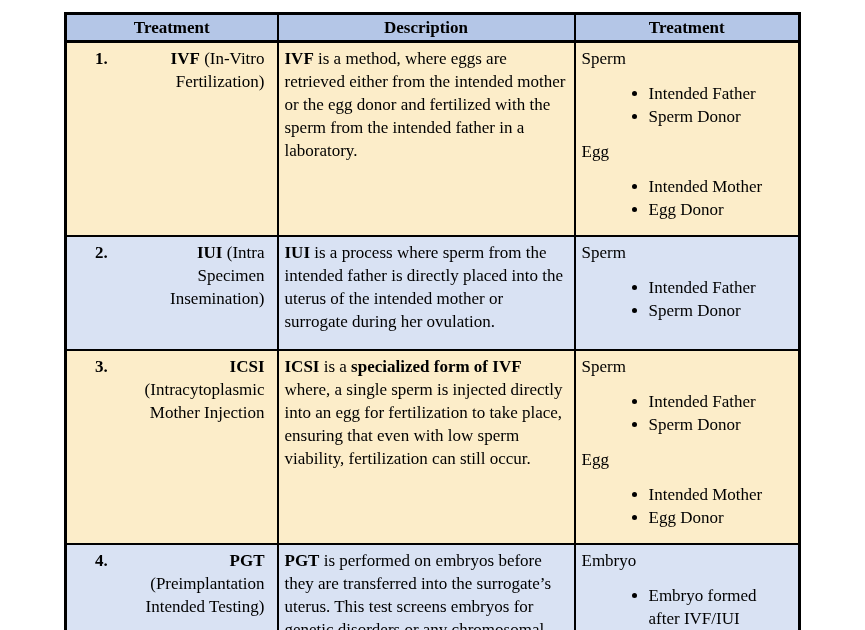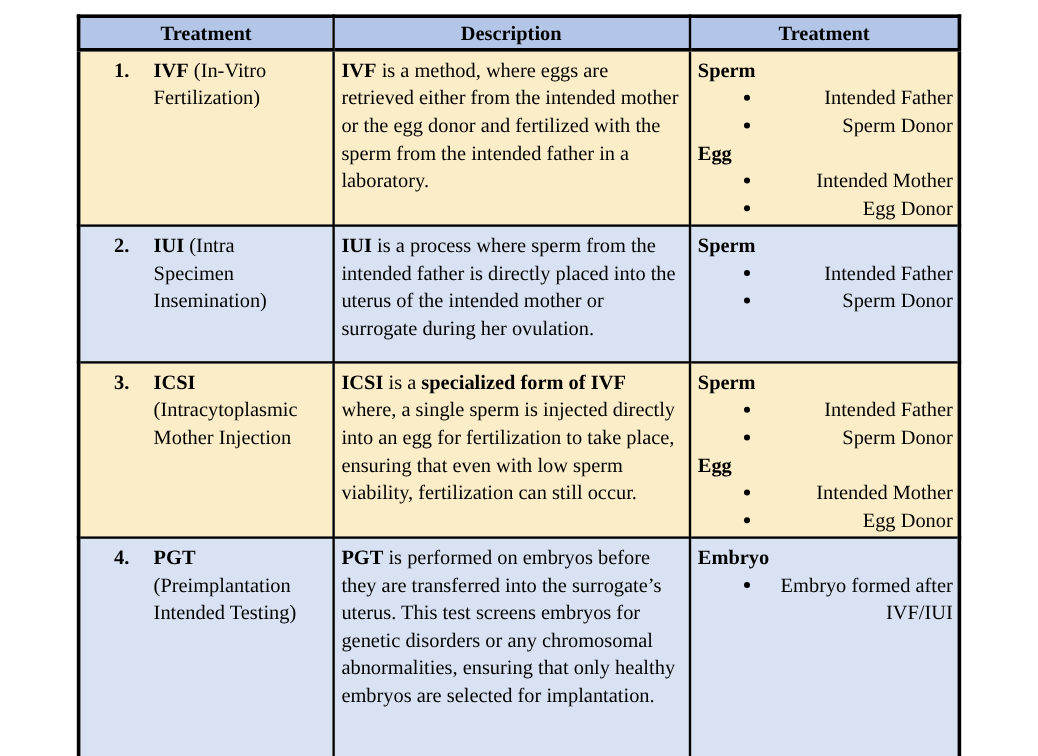--- a/index.html
+++ b/index.html
@@ -47,29 +47,28 @@
   }
   tbody tr:nth-child(odd)  { background: var(--row-cream-bg); }
   tbody tr:nth-child(even) { background: var(--row-blue-bg); }
   tbody tr:nth-child(1) { height: 145px; }
   tbody tr:nth-child(2) { height: 114px; }
   tbody tr:nth-child(3) { height: 139px; }
   tbody tr:nth-child(4) { height: 185px; }
   td.treatment-cell { padding: 4px 12px 2px 0; }
   .t-item { display: flex; align-items: flex-start; padding-left: 28px; }
   .t-num { flex: 0 0 33px; font-weight: bold; }
-  .t-text { flex: 1 1 auto; }
+  .t-text { flex: 1 1 auto; text-align: right; }
   td.desc-cell { padding: 4px 5px 2px 6px; margin-top: 40px; }
   td.spec-cell { padding: 4px 4px 2px 6px; }
-  .spec-label { font-weight: bold; }
+  .spec-label { font-weight: normal; }
   ul.spec-list {
-    margin: 0;
+    margin: 12px;
     padding: 0 0 0 55px;
     list-style-type: disc;
-    text-align: right;
   }
   ul.spec-list li { padding: 0; }
   b { font-weight: bold; }
 </style>
 </head>
 <body>
 
 <div class="canvas">
   <div class="table-wrap">
     <table class="treatment-table">

